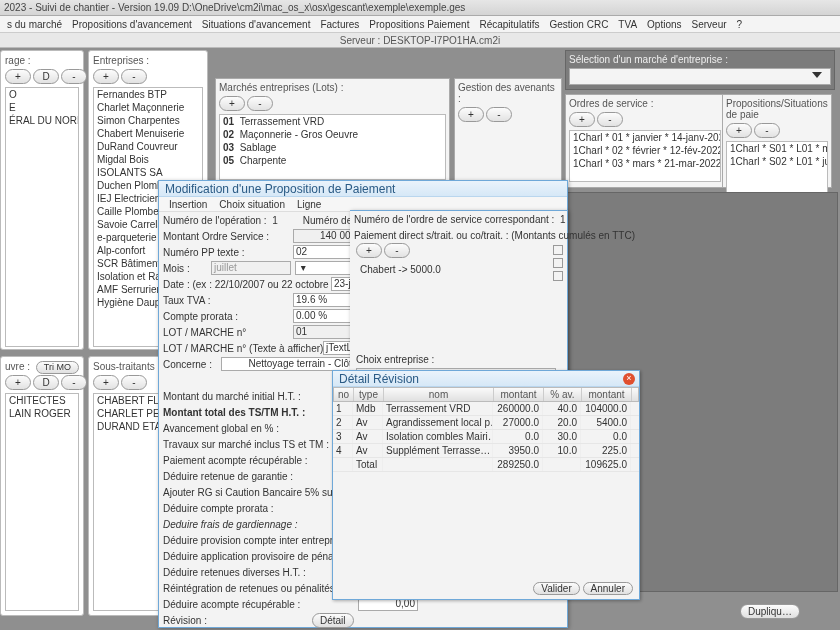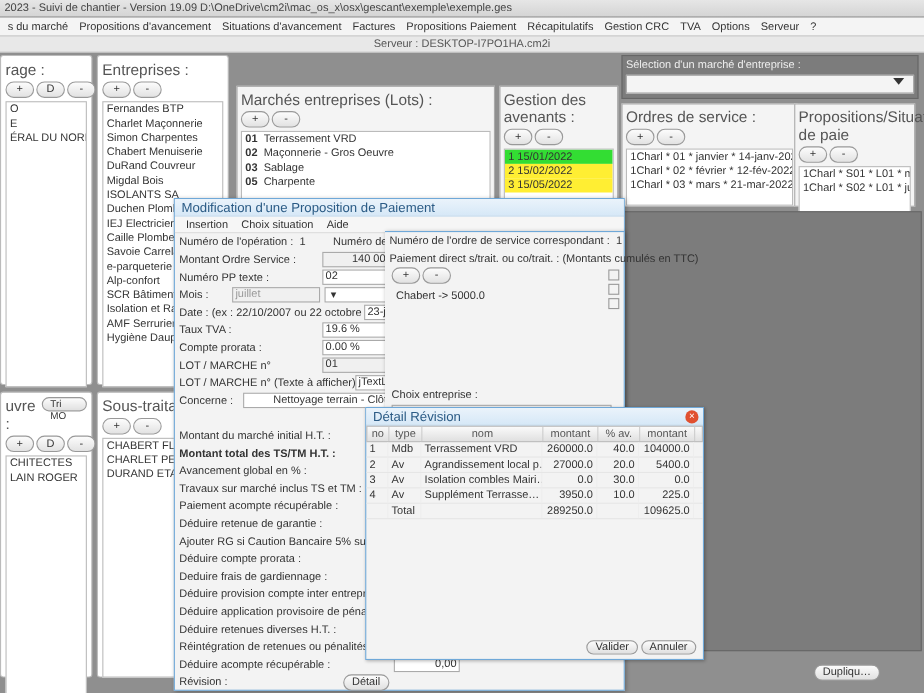--- a/index.html
+++ b/index.html
@@ -3,21 +3,21 @@
 <meta charset="utf-8">
 <style>
   *{box-sizing:border-box;margin:0;padding:0;font-family:Tahoma,Arial,sans-serif;font-size:10px;color:#333}
   body{background:#8f8f8f;width:840px;height:630px;overflow:hidden;position:relative}
   .titlebar{background:linear-gradient(#e6e6e6,#d4d4d4);height:16px;padding-left:4px;line-height:16px;font-size:10px;color:#444;border-bottom:1px solid #aaa}
   .menubar{background:#f4f4f4;height:17px;padding-left:2px;border-bottom:1px solid #ccc}
   .menubar span{display:inline-block;padding:1px 5px;line-height:15px;cursor:default}
   .srvbar{background:#e8e8e8;height:15px;text-align:center;line-height:15px;color:#555;border-bottom:1px solid #bbb}
   .main{position:relative;height:582px}
   .col{position:absolute;top:2px;background:#fff;border:1px solid #bbb;border-radius:3px;padding:4px}
-  .col-head{font-size:14px;color:#555;margin-bottom:3px}
+  .col-head{font-size:10px;color:#555;margin-bottom:3px}
   .btnrow{display:flex;gap:2px;margin-bottom:3px}
   .btn{background:linear-gradient(#fcfcfc,#e2e2e2);border:1px solid #999;border-radius:9px;height:15px;min-width:26px;text-align:center;line-height:13px;font-size:10px;cursor:pointer;padding:0 4px}
   .lst{border:1px solid #bbb;background:#fff;overflow:hidden;font-size:10px;line-height:13px}
   .lst div{padding:0 3px;white-space:nowrap;overflow:hidden}
   .panel{position:absolute;background:#f4f4f4;border:1px solid #aaa}
   .tablehead{background:linear-gradient(#fafafa,#e0e0e0);border:1px solid #bbb;display:flex}
   .th{border-right:1px solid #ccc;padding:1px 3px;font-size:10px;color:#555;text-align:center}
   .trow{display:flex;border-bottom:1px solid #e6e6e6}
   .td{border-right:1px solid #eee;padding:1px 3px;font-size:10px;overflow:hidden;white-space:nowrap}
   .dlg{position:absolute;background:#f3f3f3;border:1px solid #6fa8d8;box-shadow:1px 1px 4px rgba(0,0,0,.3)}
@@ -134,25 +134,20 @@
         <div><b>05</b>&nbsp;&nbsp;Charpente</div>
       </div>
   </div>
 
   <div class="panel" style="left:454px;top:30px;width:108px;height:110px;padding:3px">
     <div class="col-head">Gestion des avenants :</div>
     <div class="btnrow">
         <div class="btn">+</div>
         <div class="btn">-</div>
       </div>
-    <div class="lst" style="height:66px" id="avs">
-        <div class="hl-g">1 15/01/2022</div>
-        <div class="hl-y">2 15/02/2022</div>
-        <div class="hl-y">3 15/05/2022</div>
-      </div>
   </div>
 
   <div class="panel" style="left:565px;top:46px;width:160px;height:94px;padding:3px">
     <div class="col-head">Ordres de service :</div>
     <div class="btnrow">
         <div class="btn">+</div>
         <div class="btn">-</div>
       </div>
     <div class="lst" style="height:52px" id="osl">
         <div>1Charl * 01 * janvier * 14-janv-2022</div>
@@ -171,21 +166,21 @@
         <div>1Charl * S01 * L01 * mai * 12-…</div>
         <div>1Charl * S02 * L01 * juillet * 23…</div>
       </div>
   </div>
 
   <div class="dark" style="left:565px;top:144px;width:273px;height:400px"></div>
   <div class="rbtn" style="position:absolute;left:740px;top:556px">Dupliqu…</div>
 
   <div class="dlg" style="left:158px;top:132px;width:410px;height:448px">
     <div class="dlg-title">Modification d'une Proposition de Paiement</div>
-    <div class="dlg-menu" id="dlgmenu"><span>Insertion</span><span>Choix situation</span><span>Aide</span></div>
+    <div class="dlg-menu" id="dlgmenu"><span>Insertion</span><span>Choix situation</span><span>Ligne</span></div>
 
     <div class="formrow"><span class="lbl">Numéro de l'opération :</span>&nbsp;&nbsp;<span>1</span>
       <span class="lbl" style="margin-left:25px">Numéro de la PP :</span>&nbsp;&nbsp;<span>22</span>
     </div>
     <div class="formrow">
         <span class="lbl" style="width:130px">Montant Ordre Service :</span>
         <span class="inp ro" style="width:80px;text-align:right">140 000,00</span>
       </div>
     <div class="formrow">
         <span class="lbl" style="width:130px">Numéro PP texte :</span>
@@ -254,21 +249,21 @@
         </div>
         <div class="formrow">
           <span class="lbl" style="width: 195px;">Ajouter RG si Caution Bancaire 5% sur H.T. :</span>
           <span class="inp" style="width: 60px; text-align: right;">0,00</span>
         </div>
         <div class="formrow">
           <span class="lbl" style="width: 195px;">Déduire compte prorata :</span>
           <span class="inp" style="width: 60px; text-align: right;">0,00</span>
         </div>
         <div class="formrow">
-          <span class="lbl" style="width: 195px;">Deduire frais de gardiennage :</span>
+          <span class="lbl" style="width: 195px; font-style: italic;">Deduire frais de gardiennage :</span>
           <span class="inp" style="width: 60px; text-align: right;">0,00</span>
         </div>
         <div class="formrow">
           <span class="lbl" style="width: 195px;">Déduire provision compte inter entreprise :</span>
           <span class="inp" style="width: 60px; text-align: right;">0,00</span>
         </div>
         <div class="formrow">
           <span class="lbl" style="width: 195px;">Déduire application provisoire de pénalités H.T. :</span>
           <span class="inp" style="width: 60px; text-align: right;">0,00</span>
         </div>

